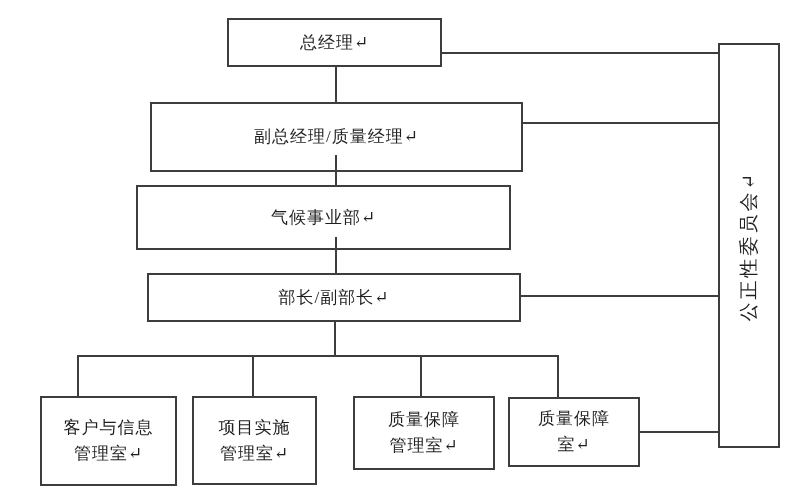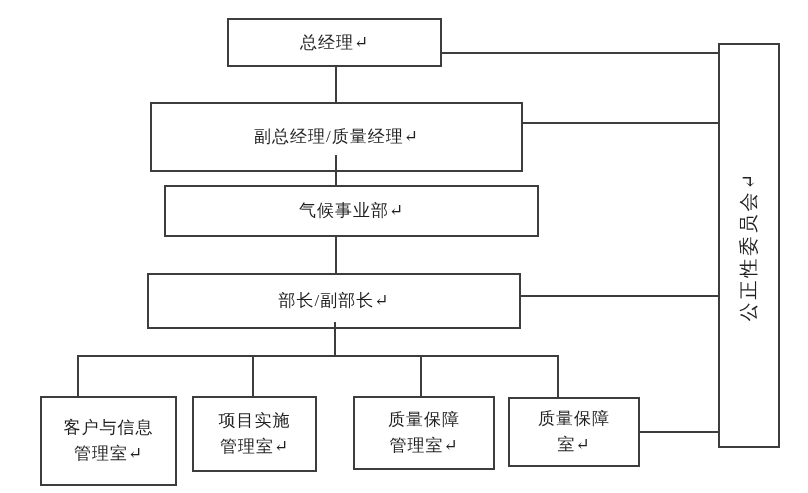--- a/index.html
+++ b/index.html
@@ -60,34 +60,34 @@
 <div class="canvas">
 
   <div class="node" style="left:227px; top:18px; width:215px; height:49px;justify-content:center;">
     <span class="label">总经理↵</span>
   </div>
 
   <div class="node" style="left:150px; top:102px; width:373px; height:70px;">
     <span class="label">副总经理/质量经理↵</span>
   </div>
 
-  <div class="node" style="left:164px; top:185px; width:375px; height:52px;">
+  <div class="node" style="left:136px; top:185px; width:375px; height:65px;">
     <span class="label">气候事业部↵</span>
   </div>
 
-  <div class="node" style="left:147px; top:273px; width:374px; height:56px;">
+  <div class="node" style="left:147px; top:273px; width:374px; height:49px;">
     <span class="label">部长/副部长↵</span>
   </div>
 
   <div class="node" style="left:8px; top:396px; width:137px; height:90px;margin-left:32px;">
     <span class="label">客户与信息
 管理室↵</span>
   </div>
 
-  <div class="node" style="left:192px; top:396px; width:125px; height:76px;">
+  <div class="node" style="left:192px; top:396px; width:125px; height:89px;">
     <span class="label">项目实施
 管理室↵</span>
   </div>
 
   <div class="node" style="left:353px; top:396px; width:142px; height:74px;">
     <span class="label">质量保障
 管理室↵</span>
   </div>
 
   <div class="node" style="left:508px; top:397px; width:132px; height:70px;">

